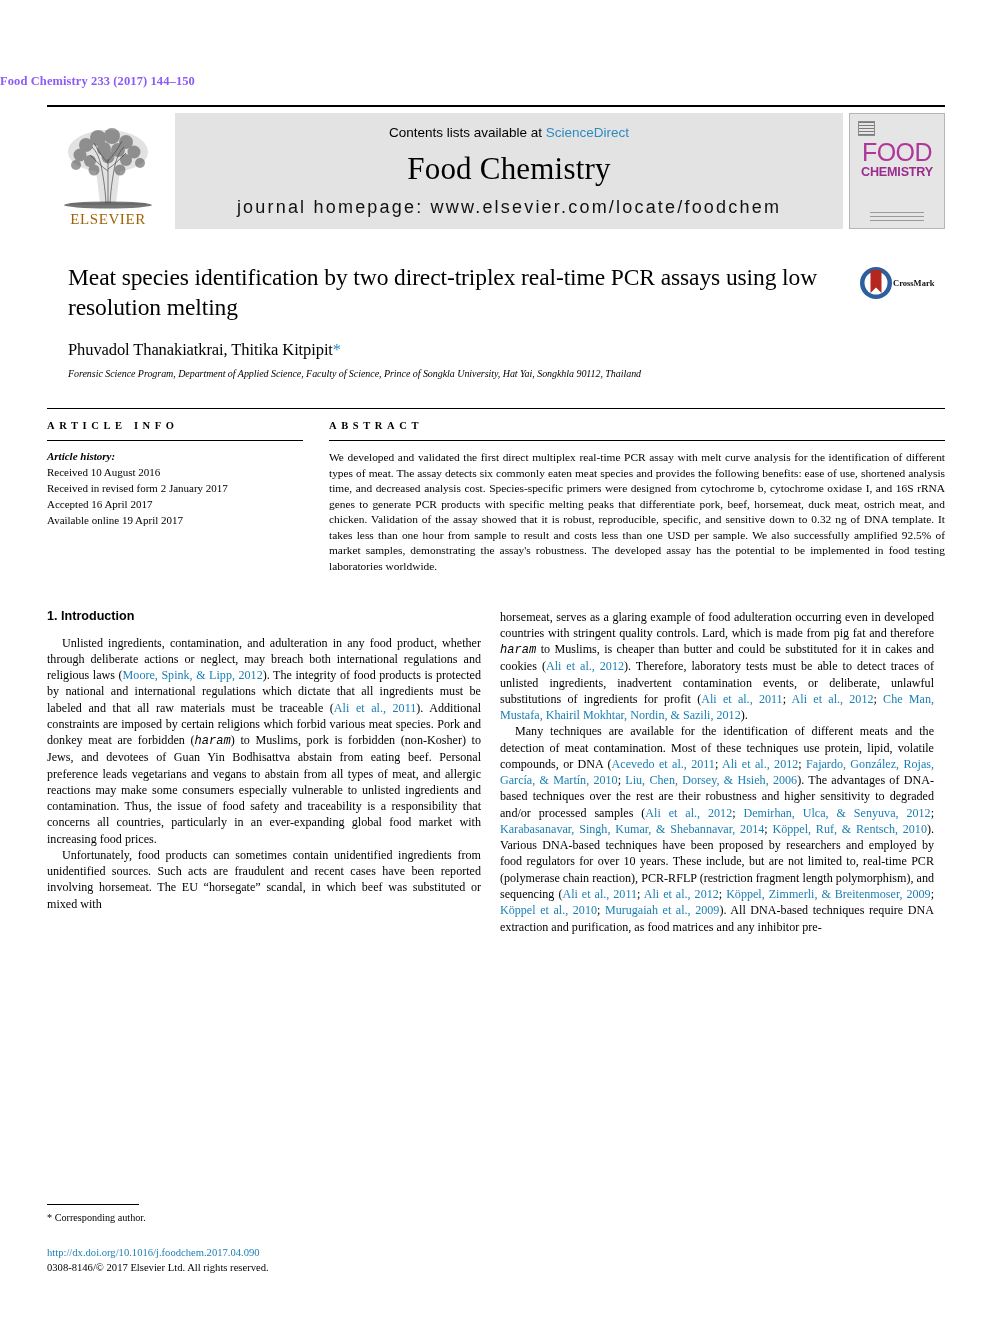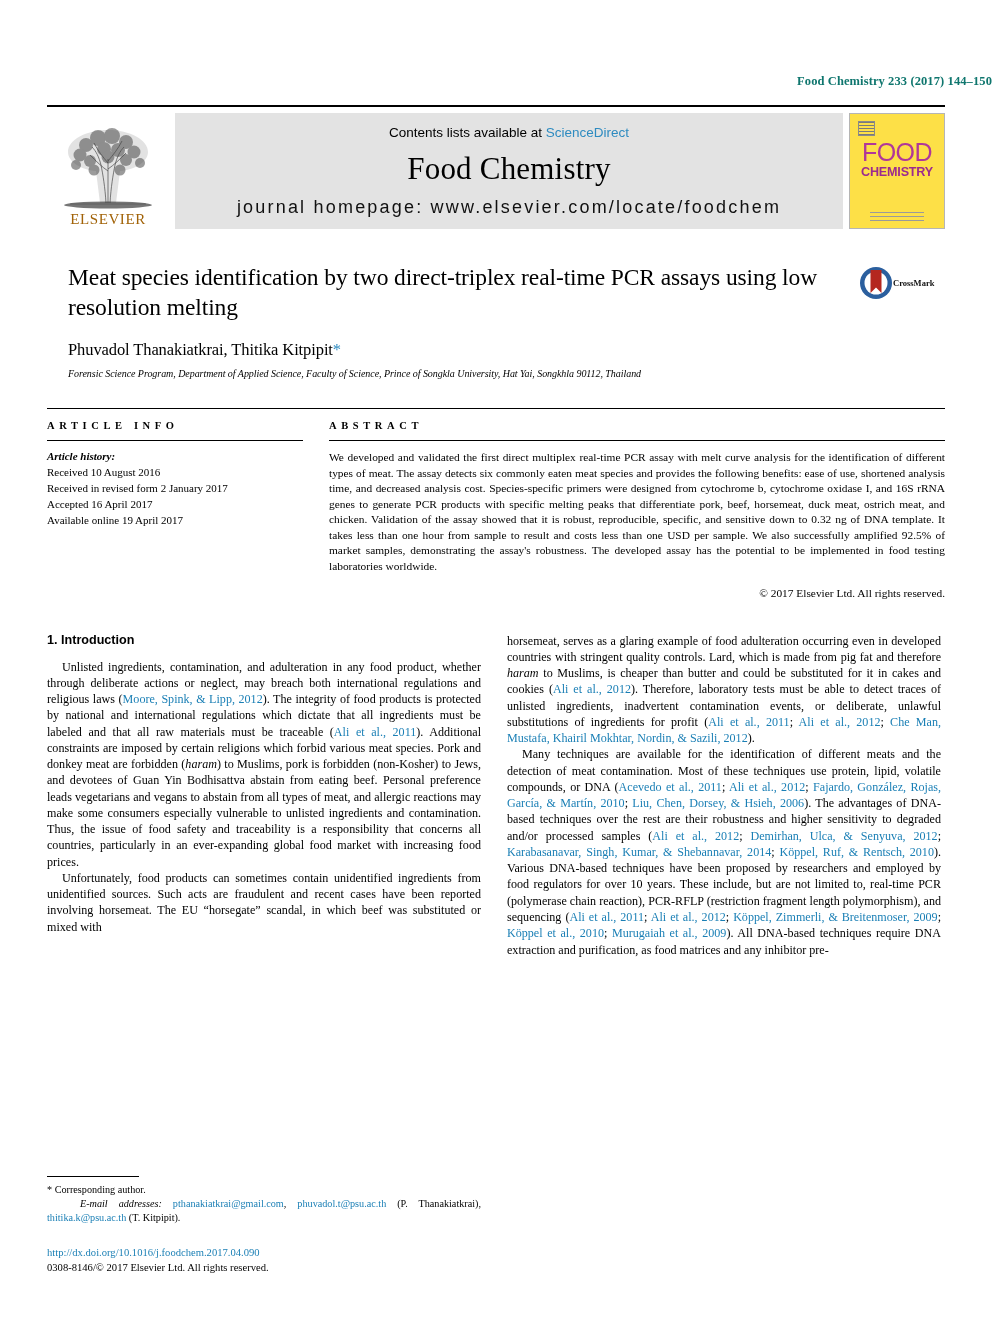--- a/index.html
+++ b/index.html
@@ -18,28 +18,27 @@
   }
   .page {
     width: 992px;
     height: 1323px;
     padding: 0;
     position: relative;
   }
 
   
   .running-head {
-    text-align: right;
-    color: #0f766e;
+    text-align: left;
+    color: #8b5cf6;
     font-size: 12.5px;
     font-weight: bold;
     padding-top: 74px;
     letter-spacing: 0.1px;
     font-family: "Liberation Serif", serif;
-    margin-left: 13px;
   }
 
   
   .masthead-wrap {
     margin: 16px 47px 0 47px;
     border-top: 2px solid #000;
     padding-top: 6px;
     display: flex;
     align-items: stretch;
     height: 124px;
@@ -88,21 +87,21 @@
   .homepage-line {
     font-family: "Liberation Sans", sans-serif;
     font-size: 18px;
     letter-spacing: 2.2px;
     color: #111;
   }
   .journal-cover {
     width: 96px;
     flex: 0 0 96px;
     border: 1px solid #b5b5b5;
-    background: #fde047;
+    background: #e5e5e5;
     position: relative;
     padding: 7px 6px;
     display: flex;
     flex-direction: column;
     align-items: center;
   }
   .cover-stamp {
     width: 17px; height: 15px;
     border: 1px solid #8a8a8a;
     align-self: flex-start;
@@ -216,21 +215,21 @@
   .copyright {
     text-align: right;
     font-size: 11.4px;
     margin-top: 12px;
   }
 
   
   .body-cols {
     margin: 34px 47px 0 47px;
     display: flex;
-    gap: 26px;
+    gap: 19px;
     height: 470px;
   }
   .bodycol { width: 434px; flex: 0 0 434px; position: relative; }
   .sec-title {
     font-family: "Liberation Sans", sans-serif;
     font-size: 12.6px;
     font-weight: bold;
     margin: 0 0 12px 0;
   }
   .para {
@@ -239,21 +238,21 @@
     text-align: justify;
     text-indent: 15px;
     margin: 0;
     hyphens: auto;
   }
   .para + .para { text-indent: 15px; }
   a.cit, .cit {
     color: #1a7fb5;
     text-decoration: none;
   }
-  .it { font-style: italic; }
+  .it { font-style: italic; font-family: Liberation Mono, monospace; }
 
   
   .footnote-area {
     position: absolute;
     left: 47px;
     bottom: 48px;
     width: 434px;
   }
   .foot-rule {
     width: 92px;
@@ -368,44 +367,39 @@
         <span class="info-line">Received in revised form 2 January 2017</span>
         <span class="info-line">Accepted 16 April 2017</span>
         <span class="info-line">Available online 19 April 2017</span>
       </div>
     </div>
 
     <div class="col-abstract">
       <div class="sec-head">ABSTRACT</div>
       <div class="abstract-rule"></div>
       <div class="abstract-text">We developed and validated the first direct multiplex real-time PCR assay with melt curve analysis for the identification of different types of meat. The assay detects six commonly eaten meat species and provides the following benefits: ease of use, shortened analysis time, and decreased analysis cost. Species-specific primers were designed from cytochrome b, cytochrome oxidase I, and 16S rRNA genes to generate PCR products with specific melting peaks that differentiate pork, beef, horsemeat, duck meat, ostrich meat, and chicken. Validation of the assay showed that it is robust, reproducible, specific, and sensitive down to 0.32 ng of DNA template. It takes less than one hour from sample to result and costs less than one USD per sample. We also successfully amplified 92.5% of market samples, demonstrating the assay's robustness. The developed assay has the potential to be implemented in food testing laboratories worldwide.</div>
-      <div class="copyright">© 2017 Elsevier Ltd. All rights reserved.</div>
     </div>
   </div>
 
   <div class="body-cols">
 
     <div class="bodycol">
       <h2 class="sec-title">1. Introduction</h2>
       <p class="para"><span>Unlisted ingredients, contamination, and adulteration in any food product, whether through deliberate actions or neglect, may breach both international regulations and religious laws (</span><span class="cit">Moore, Spink, &amp; Lipp, 2012</span><span>). The integrity of food products is protected by national and international regulations which dictate that all ingredients must be labeled and that all raw materials must be traceable (</span><span class="cit">Ali et al., 2011</span><span>). Additional constraints are imposed by certain religions which forbid various meat species. Pork and donkey meat are forbidden (</span><span class="it">haram</span><span>) to Muslims, pork is forbidden (non-Kosher) to Jews, and devotees of Guan Yin Bodhisattva abstain from eating beef. Personal preference leads vegetarians and vegans to abstain from all types of meat, and allergic reactions may make some consumers especially vulnerable to unlisted ingredients and contamination. Thus, the issue of food safety and traceability is a responsibility that concerns all countries, particularly in an ever-expanding global food market with increasing food prices.</span></p>
       <p class="para">Unfortunately, food products can sometimes contain unidentified ingredients from unidentified sources. Such acts are fraudulent and recent cases have been reported involving horsemeat. The EU “horsegate” scandal, in which beef was substituted or mixed with</p>
     </div>
 
     <div class="bodycol">
       <p class="para" style="text-indent:0"><span>horsemeat, serves as a glaring example of food adulteration occurring even in developed countries with stringent quality controls. Lard, which is made from pig fat and therefore </span><span class="it">haram</span><span> to Muslims, is cheaper than butter and could be substituted for it in cakes and cookies (</span><span class="cit">Ali et al., 2012</span><span>). Therefore, laboratory tests must be able to detect traces of unlisted ingredients, inadvertent contamination events, or deliberate, unlawful substitutions of ingredients for profit (</span><span class="cit">Ali et al., 2011</span><span>; </span><span class="cit">Ali et al., 2012</span><span>; </span><span class="cit">Che Man, Mustafa, Khairil Mokhtar, Nordin, &amp; Sazili, 2012</span><span>).</span></p>
       <p class="para"><span>Many techniques are available for the identification of different meats and the detection of meat contamination. Most of these techniques use protein, lipid, volatile compounds, or DNA (</span><span class="cit">Acevedo et al., 2011</span><span>; </span><span class="cit">Ali et al., 2012</span><span>; </span><span class="cit">Fajardo, González, Rojas, García, &amp; Martín, 2010</span><span>; </span><span class="cit">Liu, Chen, Dorsey, &amp; Hsieh, 2006</span><span>). The advantages of DNA-based techniques over the rest are their robustness and higher sensitivity to degraded and/or processed samples (</span><span class="cit">Ali et al., 2012</span><span>; </span><span class="cit">Demirhan, Ulca, &amp; Senyuva, 2012</span><span>; </span><span class="cit">Karabasanavar, Singh, Kumar, &amp; Shebannavar, 2014</span><span>; </span><span class="cit">Köppel, Ruf, &amp; Rentsch, 2010</span><span>). Various DNA-based techniques have been proposed by researchers and employed by food regulators for over 10 years. These include, but are not limited to, real-time PCR (polymerase chain reaction), PCR-RFLP (restriction fragment length polymorphism), and sequencing (</span><span class="cit">Ali et al., 2011</span><span>; </span><span class="cit">Ali et al., 2012</span><span>; </span><span class="cit">Köppel, Zimmerli, &amp; Breitenmoser, 2009</span><span>; </span><span class="cit">Köppel et al., 2010</span><span>; </span><span class="cit">Murugaiah et al., 2009</span><span>). All DNA-based techniques require DNA extraction and purification, as food matrices and any inhibitor pre-</span></p>
     </div>
   </div>
 
   <div class="footnote-area">
     <div class="foot-rule"></div>
     <div class="foot-line">* Corresponding author.</div>
-    <div class="foot-line">
-      &nbsp;&nbsp;&nbsp;<span class="lbl">E-mail addresses:</span>
-      <span class="mail">pthanakiatkrai@gmail.com</span>, <span class="mail">phuvadol.t@psu.ac.th</span><span> (P. Thanakiatkrai), </span><span class="mail">thitika.k@psu.ac.th</span><span> (T. Kitpipit).</span>
-    </div>
     <div class="doi-block">
       <div class="doi-link">http://dx.doi.org/10.1016/j.foodchem.2017.04.090</div>
       <div>0308-8146/© 2017 Elsevier Ltd. All rights reserved.</div>
     </div>
   </div>
 
 </div>
 
 </body></html>

